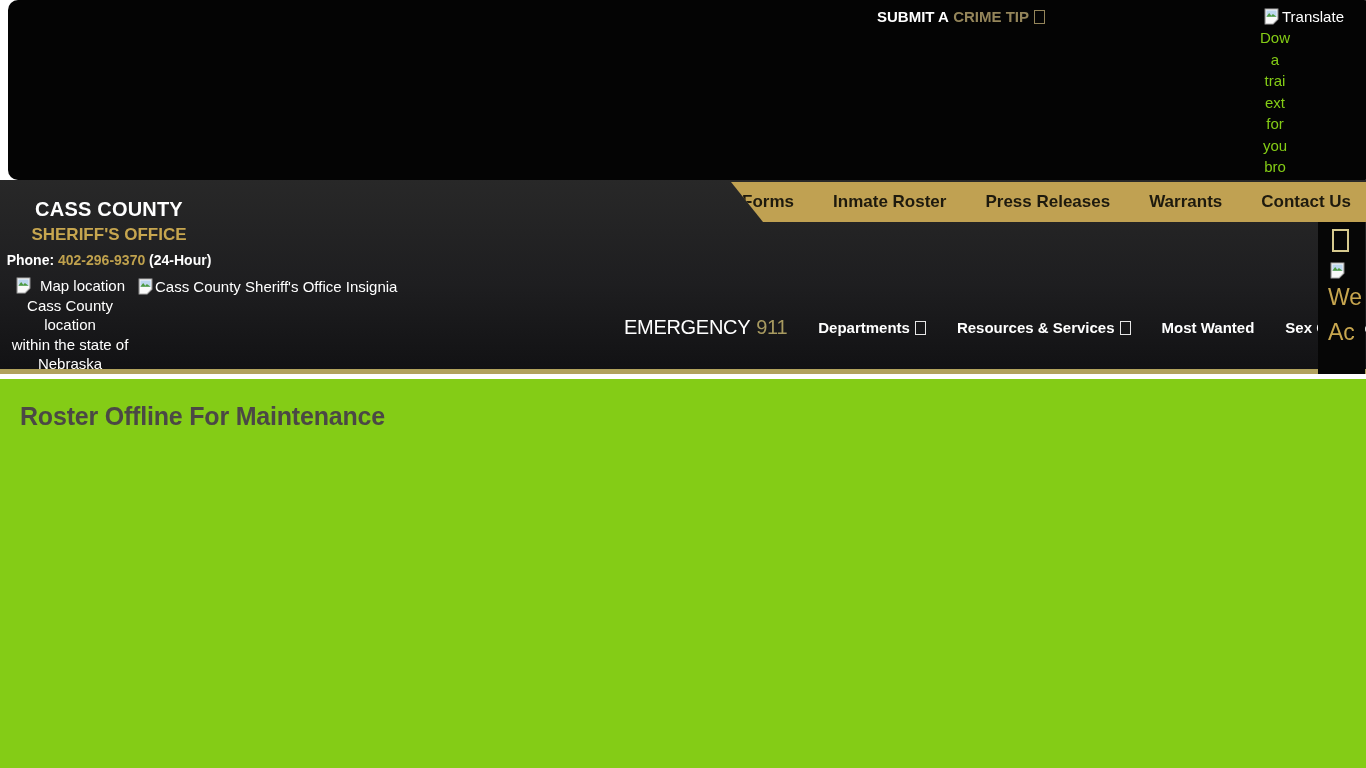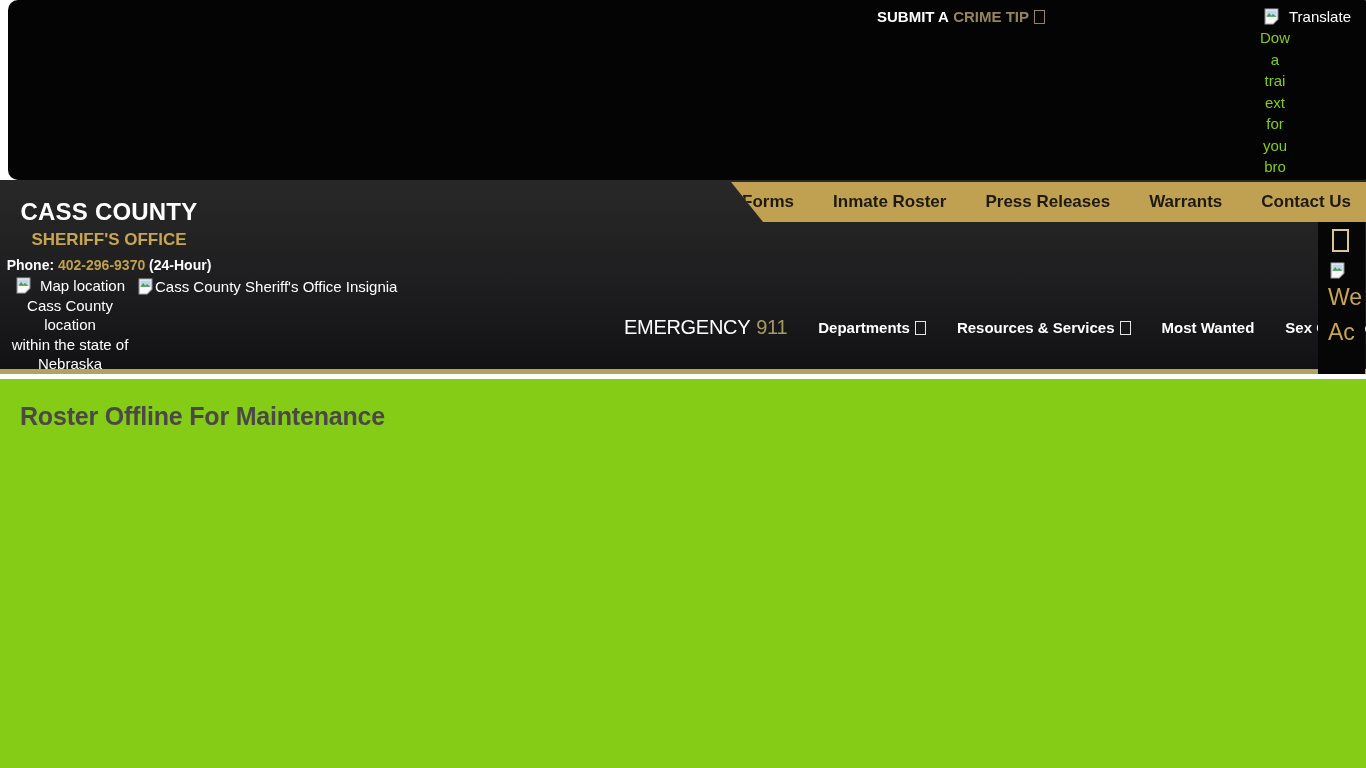--- a/index.html
+++ b/index.html
@@ -8,38 +8,38 @@
   .page { position:relative; width:1366px; height:768px; overflow:hidden; background:#fff; }
 
   
   .topbar { position:absolute; left:8px; top:0; width:1366px; height:180px; background:#040404;border-radius:10px; }
   .crime-tip { position:absolute; left:869px; top:8px; font-size:15px; font-weight:bold; color:#fff; white-space:nowrap; cursor:pointer; }
   .crime-tip .gold { color:#94855a; }
   .glyph-box { display:inline-block; width:11px; height:14px; border:1px solid currentColor; vertical-align:-2px; margin-left:5px; }
   .crime-tip .glyph-box { color:#94855a; }
   .alerts-btn { position:absolute; left:1053px; top:0; width:192px; height:33px; background:#a8101e; border:none; color:#fff; font-family:"Liberation Sans",sans-serif; font-size:15px; font-weight:bold; white-space:nowrap; cursor:pointer; text-align:center; line-height:33px; }
   .alerts-btn .glyph-box { color:#e2858d; }
-  .translate { position:absolute; left:1255px; top:8px; display:flex; align-items:flex-end; gap:9px; color:#fff; font-size:15px; cursor:pointer; white-space:nowrap; }
+  .translate { position:absolute; left:1255px; top:8px; display:flex; align-items:flex-end; gap:2px; color:#fff; font-size:15px; cursor:pointer; white-space:nowrap; }
   .translate-alt { position:absolute; left:1251px; top:27px; width:32px; height:150px; overflow:hidden; color:#84cc16; font-size:15px; line-height:21.5px; text-align:center; }
 
   
   .site-header { position:absolute; left:0; top:180px; width:1366px; height:194px;
     background:linear-gradient(180deg,#282828 0%,#1e1e20 55%,#121214 100%);
     border-bottom:5px solid #b1a25d; }
 
   
   .primary-nav { position:absolute; top:2px; left:731px; right:0; height:40px; background:#c0a152;
     clip-path:polygon(0 0,100% 0,100% 100%,32px 100%);
     display:flex; align-items:center; justify-content:flex-end; gap:39px; padding-right:15px;
     font-size:17px; font-weight:bold; color:#1e1a0e; }
   .primary-nav a { color:#1e1a0e; text-decoration:none; white-space:nowrap; cursor:pointer; }
 
   
   .branding { position:absolute; left:4px; top:18px; width:210px; text-align:center; color:#fff; }
-  .branding .county { font-size:24px; font-weight:bold; letter-spacing:.2px; }
+  .branding .county { font-size:20px; font-weight:bold; letter-spacing:.2px; }
   .branding .office { font-size:17px; font-weight:bold; color:#c7a64f; margin-top:4px; }
   .branding .phone-line { font-size:14px; font-weight:bold; margin-top:7px; white-space:nowrap; }
   .branding .phone-line a { color:#bfa14d; text-decoration:none; font-weight:bold; cursor:pointer;margin-top:20px; }
 
   
   .bimg { display:inline-block; vertical-align:-3px; }
   .fig-map { position:absolute; left:0; top:96px; width:140px; text-align:center; color:#fff; font-size:15px; line-height:19.5px; }
   .fig-map .first { white-space:nowrap; }
   .fig-map .first .bimg { margin-right:8px; }
   .fig-insignia { position:absolute; left:137px; top:98px; color:#fff; font-size:15px; white-space:nowrap; }

